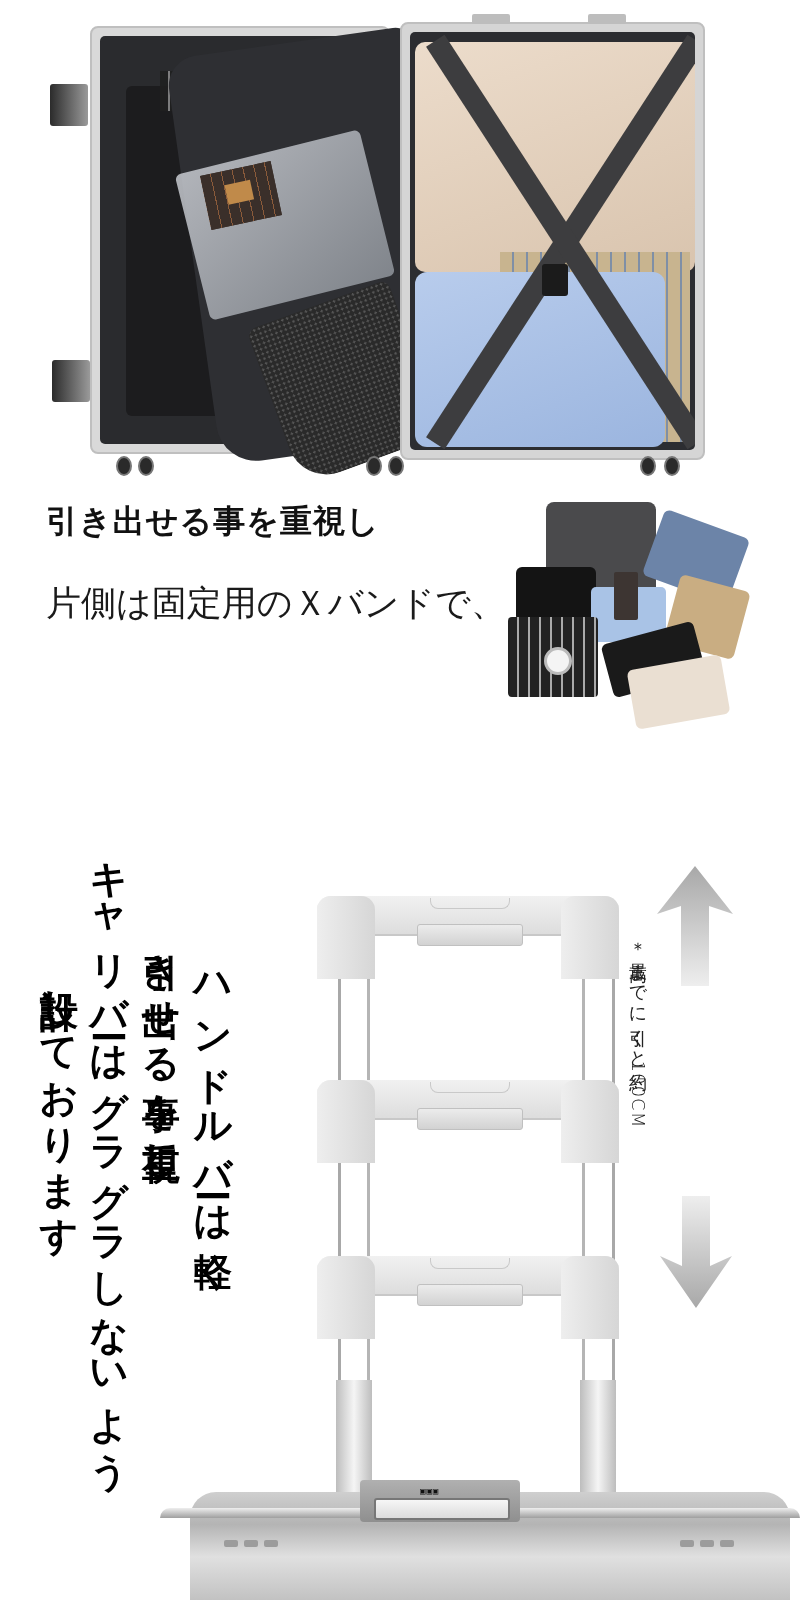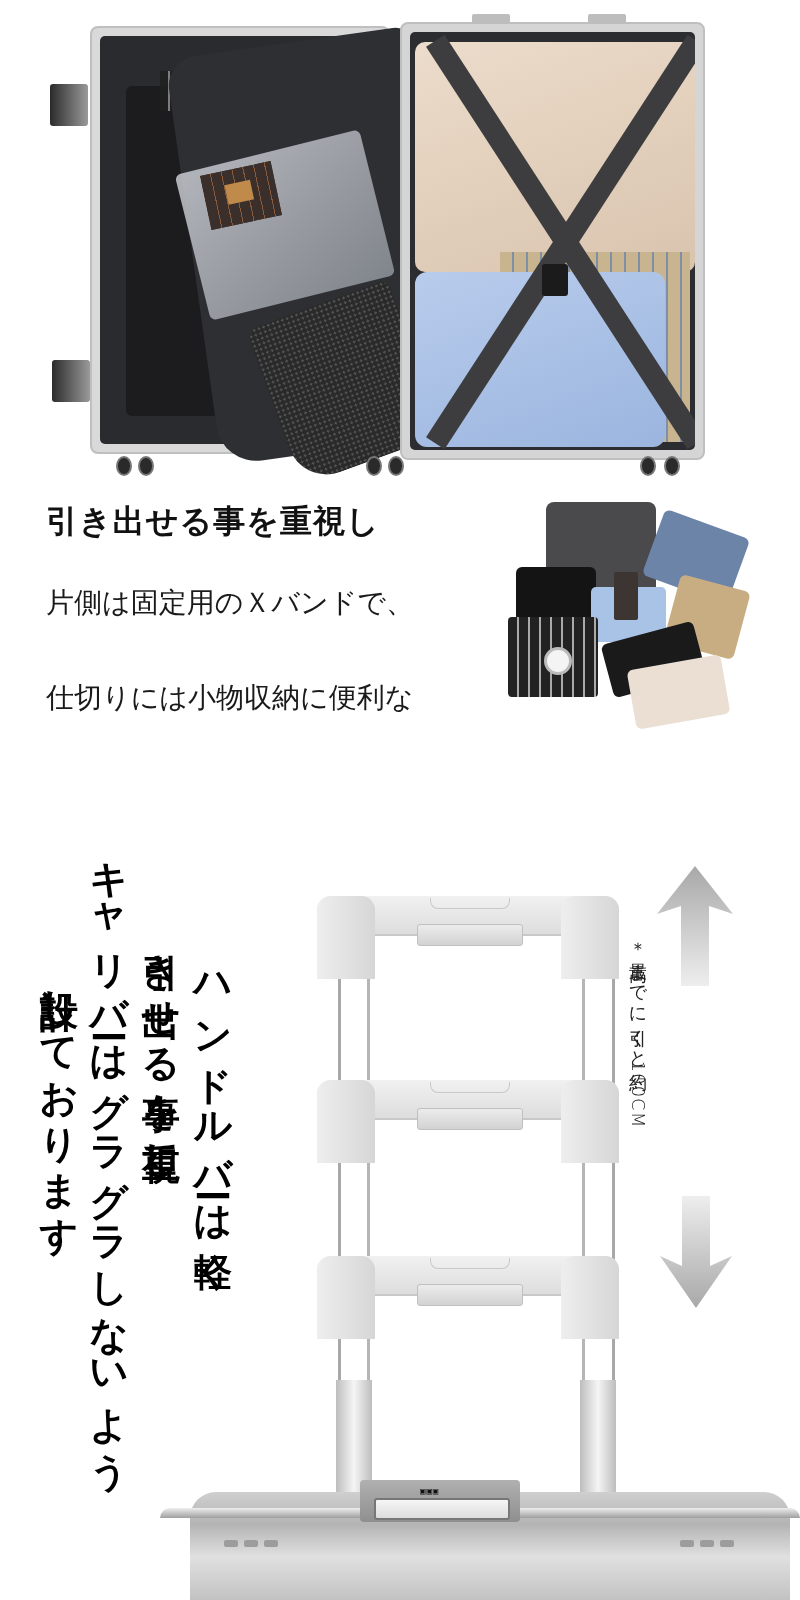--- a/index.html
+++ b/index.html
@@ -25,21 +25,21 @@
   .shirt-blue { position:absolute; left:5px; top:240px; width:250px; height:175px; background:linear-gradient(160deg,#b8ccec,#9bb5df); border-radius:12px; }
   .strap { position:absolute; width:22px; height:480px; background:#3d3d3f; left:145px; top:-30px; transform-origin:center; }
   .strap.a { transform:rotate(33deg); }
   .strap.b { transform:rotate(-33deg); }
   .buckle { position:absolute; left:132px; top:232px; width:26px; height:32px; background:#1b1b1b; border-radius:3px; }
   .wheel { position:absolute; width:16px; height:20px; background:#2a2a2a; border-radius:50%; border:2px solid #777; box-sizing:border-box; }
   .latch { position:absolute; width:38px; height:10px; background:#bdbdbd; border-radius:2px; }
 
   
   .heading { left:46px; top:500px; font-family:"DejaVu Sans", sans-serif; font-weight:bold; font-size:32px; letter-spacing:1px; white-space:nowrap; }
-  .para { left:46px; font-family:"DejaVu Sans", sans-serif; font-size:28px; line-height:34px; color:#1a1a1a; white-space:nowrap; font-weight:300; }
+  .para { left:46px; font-family:"DejaVu Sans", sans-serif; font-size:35px; line-height:34px; color:#1a1a1a; white-space:nowrap; font-weight:300; }
   .para.p1 { top:586px; }
   .para.p2 { top:681px; }
 
   
   .pile { left:506px; top:492px; width:240px; height:232px; }
   .pile div { position:absolute; }
 
   
   .vcol { position:absolute; writing-mode:vertical-rl; font-family:"DejaVu Sans", sans-serif; font-weight:bold; font-size:38px; line-height:46px; letter-spacing:2px; white-space:nowrap; color:#000; }
   .vcol.c1 { left:190px; top:950px; }
@@ -106,21 +106,20 @@
   <div class="wheel abs" style="left:640px;top:456px;"></div>
   <div class="wheel abs" style="left:664px;top:456px;"></div>
 </div>
 
 <div class="abs heading">引き出せる事を重視し</div>
 
 <div class="abs para p1">
   <div>片側は固定用のＸバンドで、</div>
 </div>
 <div class="abs para p2">
-  <div>仕切りには小物収納に便利な</div>
 </div>
 
 <div class="abs pile">
   <div style="left:40px;top:10px;width:110px;height:95px;background:#4a4a4c;border-radius:8px;"></div>
   <div style="left:145px;top:30px;width:90px;height:70px;background:#6c84a8;transform:rotate(20deg);border-radius:6px;"></div>
   <div style="left:10px;top:75px;width:80px;height:55px;background:#141414;border-radius:6px;"></div>
   <div style="left:85px;top:95px;width:75px;height:55px;background:#a9c3e6;border-radius:5px;"></div>
   <div style="left:165px;top:90px;width:72px;height:70px;background:#c9ad82;transform:rotate(15deg);border-radius:6px;"></div>
   <div style="left:2px;top:125px;width:90px;height:80px;background:repeating-linear-gradient(90deg,#222 0 9px,#aaa 9px 11px),#222;border-radius:4px;"></div>
   <div style="left:100px;top:140px;width:95px;height:55px;background:#1a1a1a;transform:rotate(-15deg);border-radius:6px;"></div>

